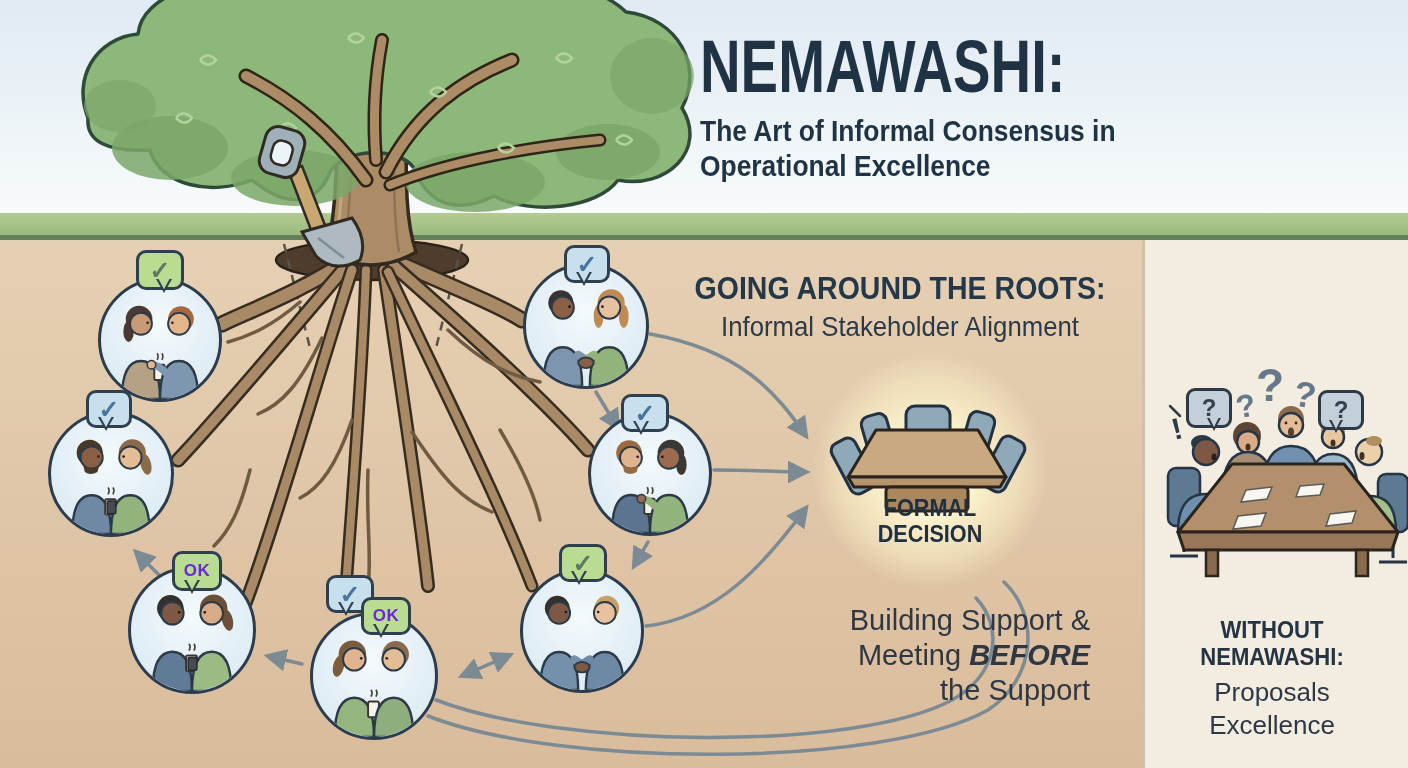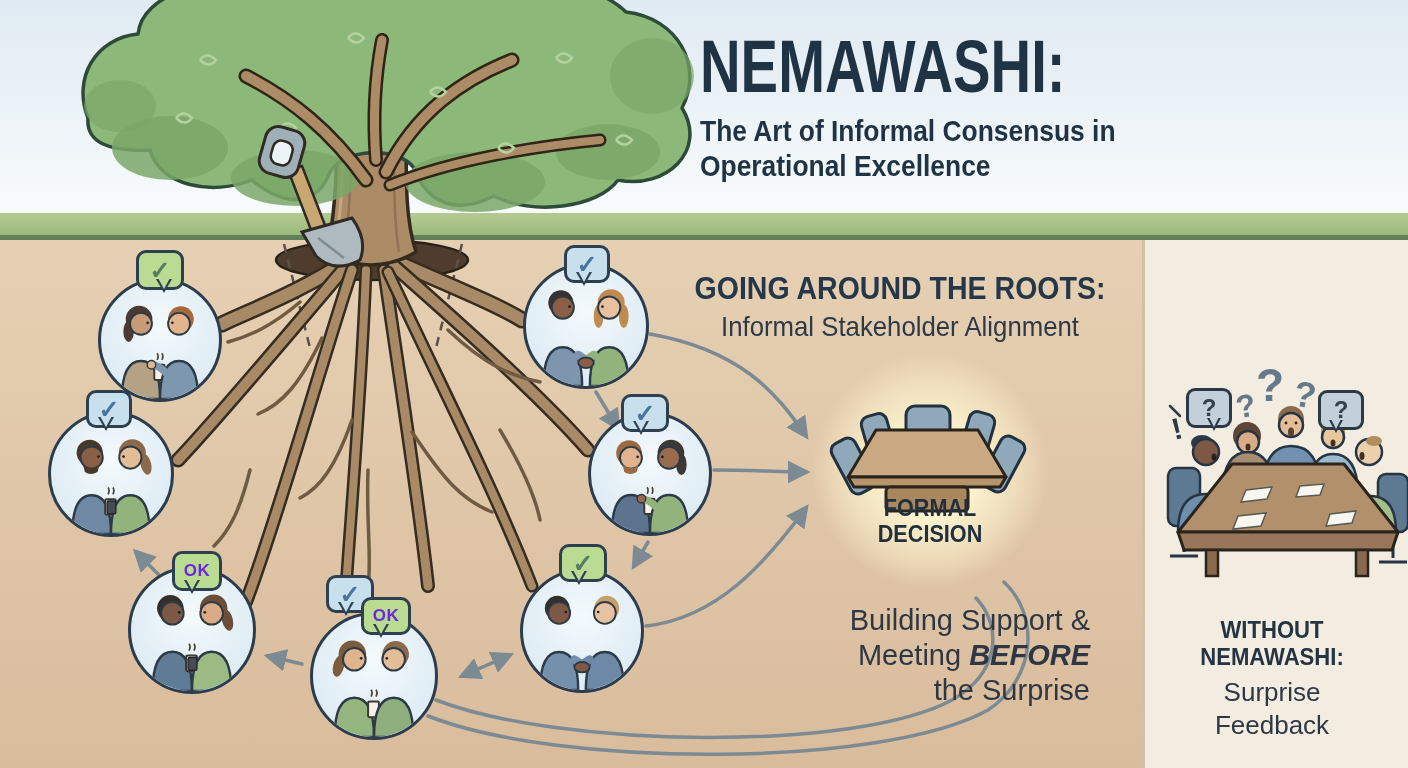--- a/index.html
+++ b/index.html
@@ -408,31 +408,31 @@
   </div>
 
   <div class="decision-label">
     <div>FORMAL</div>
     <div>DECISION</div>
   </div>
 
   <div class="support">
     <div>Building Support &amp;</div>
     <div><span>Meeting</span>&nbsp;<b>BEFORE</b></div>
-    <div>the Surprise</div>
+    <div>the Support</div>
   </div>
 
   <div class="without">
     <div class="without-h">
       <div>WITHOUT</div>
       <div>NEMAWASHI:</div>
     </div>
     <div class="without-s">
-      <div>Surprise</div>
-      <div>Feedback</div>
+      <div>Proposals</div>
+      <div>Excellence</div>
     </div>
   </div>
 
   <div class="qbub tail-r" style="left:1186px;top:388px">?</div>
   <div class="qbub" style="left:1318px;top:390px">?</div>
   <span class="qfloat" style="left:1256px;top:358px;font-size:46px">?</span>
   <span class="qfloat" style="left:1236px;top:388px;font-size:32px;transform:rotate(-10deg)">?</span>
   <span class="qfloat" style="left:1294px;top:374px;font-size:36px;transform:rotate(10deg)">?</span>
   <span class="exclaim" style="left:1172px;top:412px;font-size:30px">!</span>
 

